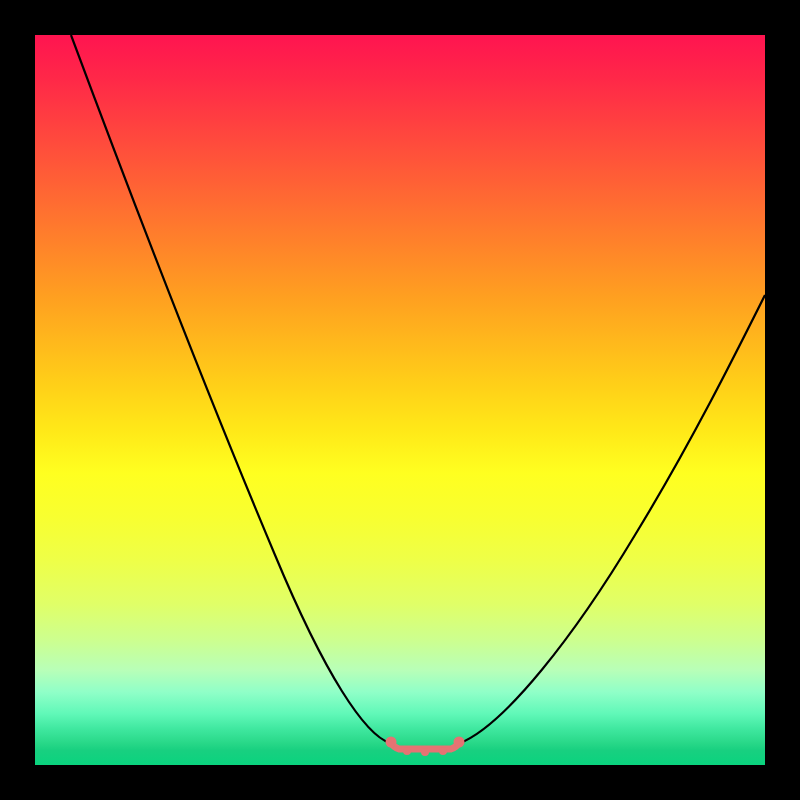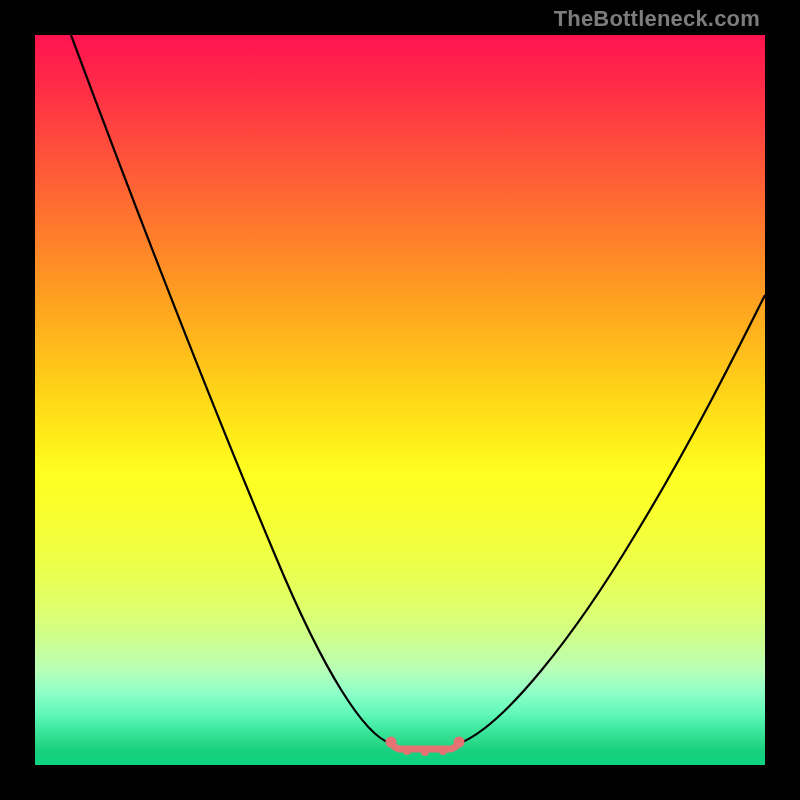--- a/index.html
+++ b/index.html
@@ -75,14 +75,13 @@
                Q 358 712, 364 714
                L 416 714
                Q 422 712, 425 706" fill="none" stroke="#e57373" stroke-width="7" stroke-linecap="round"></path>
       <circle cx="356" cy="707" r="5.5" fill="#e57373"></circle>
       <circle cx="424" cy="707" r="5.5" fill="#e57373"></circle>
       <circle cx="372" cy="716" r="4" fill="#e57373"></circle>
       <circle cx="390" cy="717" r="4" fill="#e57373"></circle>
       <circle cx="408" cy="716" r="4" fill="#e57373"></circle>
     </svg>
   </div>
-  <div class="watermark">TheBottleneck.com</div>
 </div>
 
 </body></html>

